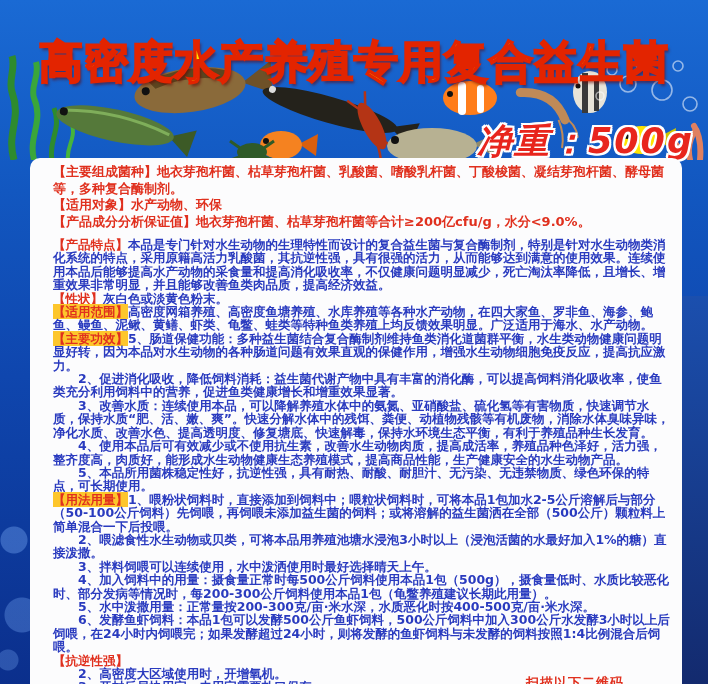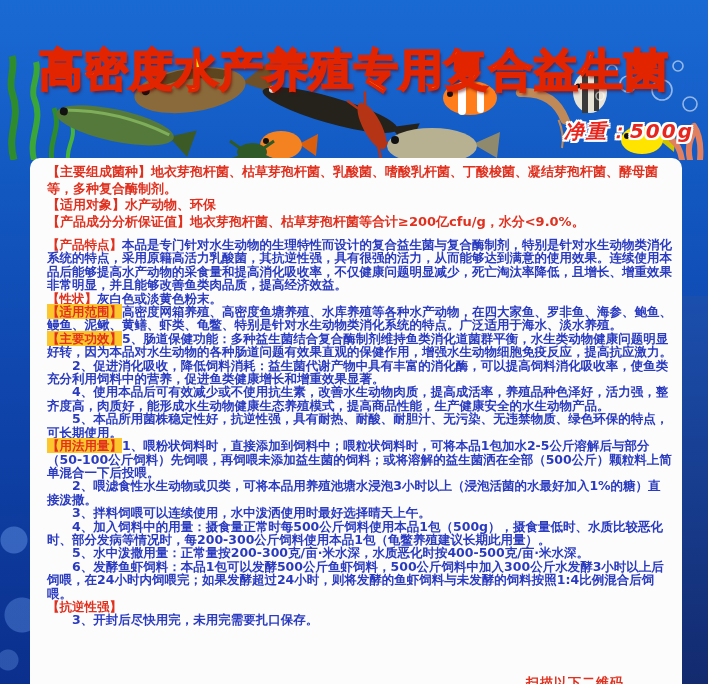--- a/index.html
+++ b/index.html
@@ -6,38 +6,38 @@
   body{width:708px;height:684px;overflow:hidden;position:relative;
        font-family:"DejaVu Sans","Liberation Sans",sans-serif;
        background:
          radial-gradient(circle at 14px 540px, rgba(130,180,255,.35) 0 13px, rgba(130,180,255,0) 14px),
          radial-gradient(circle at 22px 615px, rgba(130,180,255,.30) 0 17px, rgba(130,180,255,0) 18px),
          radial-gradient(circle at 8px 660px, rgba(130,180,255,.28) 0 10px, rgba(130,180,255,0) 11px),
          linear-gradient(180deg,#1a6ad4 0%,#1257c0 28%,#0f46ae 55%,#0b2f8c 100%);}
   .page{position:absolute;inset:0;}
   :root{--red:#e0301e;--blue:#2a3bbf;--hl:#fdc62c;}
 
-  .title{position:absolute;top:12px;left:0;width:708px;text-align:center;
+  .title{position:absolute;top:4px;left:0;width:708px;text-align:center;
          font-size:44px;font-weight:bold;color:#ffe400;letter-spacing:1px;
          -webkit-text-stroke:2px #e32400;
          text-shadow:2px 3px 3px rgba(100,0,0,.55);white-space:nowrap;}
 
   .scene{position:absolute;top:52px;left:0;width:708px;height:108px;}
 
   .net-weight{position:absolute;top:118px;right:14px;
-         font-size:20px;font-weight:bold;font-style:italic;color:#e8251d;letter-spacing:2px;
+         font-size:35px;font-weight:bold;font-style:italic;color:#e8251d;letter-spacing:2px;
          text-shadow:-2px -2px 0 #fff,2px -2px 0 #fff,-2px 2px 0 #fff,2px 2px 0 #fff,
                      -2px 0 0 #fff,2px 0 0 #fff,0 -2px 0 #fff,0 2px 0 #fff;}
 
   .edge-right{position:absolute;top:296px;right:0;width:26px;bottom:0;
          background:linear-gradient(180deg,#1b4fae,#132a6e);}
 
   .panel{position:absolute;top:158px;left:30px;right:26px;bottom:0;
          background:#fcfcfd;border-radius:10px 10px 0 0;
-         padding:6px 9px 0 17px;box-sizing:border-box;overflow:hidden;
+         padding:6px 9px 0 23px;box-sizing:border-box;overflow:hidden;
          font-weight:bold;}
   .redsec{font-size:13px;line-height:16.5px;color:var(--red);}
   .bluesec{font-size:12.5px;line-height:13.4px;color:var(--blue);}
   .p{margin:0;}
   .gap{margin-top:8px;}
   .ind{text-indent:2em;}
   .hd{color:var(--red);}
   .hl{background:var(--hl);margin-top:45px;}
 
   .footer-partial{position:absolute;bottom:-8px;right:58px;color:#e0301e;
@@ -138,34 +138,36 @@
       <p class="p"><span class="hd">【主要组成菌种】</span><span>地衣芽孢杆菌、枯草芽孢杆菌、乳酸菌、嗜酸乳杆菌、丁酸梭菌、凝结芽孢杆菌、酵母菌等，多种复合酶制剂。</span></p>
       <p class="p"><span class="hd">【适用对象】</span><span>水产动物、环保</span></p>
       <p class="p"><span class="hd">【产品成分分析保证值】</span><span>地衣芽孢杆菌、枯草芽孢杆菌等合计≥200亿cfu/g，水分&lt;9.0%。</span></p>
     </div>
 
     <div class="bluesec">
       <p class="p gap"><span class="hd">【产品特点】</span><span>本品是专门针对水生动物的生理特性而设计的复合益生菌与复合酶制剂，特别是针对水生动物类消化系统的特点，采用原籍高活力乳酸菌，其抗逆性强，具有很强的活力，从而能够达到满意的使用效果。连续使用本品后能够提高水产动物的采食量和提高消化吸收率，不仅健康问题明显减少，死亡淘汰率降低，且增长、增重效果非常明显，并且能够改善鱼类肉品质，提高经济效益。</span></p>
 
       <p class="p"><span class="hd">【性状】</span><span>灰白色或淡黄色粉末。</span></p>
 
-      <p class="p"><span class="hd hl">【适用范围】</span><span>高密度网箱养殖、高密度鱼塘养殖、水库养殖等各种水产动物，在四大家鱼、罗非鱼、海参、鲍鱼、鳗鱼、泥鳅、黄鳝、虾类、龟鳖、特别是针对水生动物类消化系统的特点。广泛适用于海水、淡水养殖。</span></p>
+      <p class="p"><span class="hd hl">【适用范围】</span><span>高密度网箱养殖、高密度鱼塘养殖、水库养殖等各种水产动物，在四大家鱼、罗非鱼、海参、鲍鱼、鳗鱼、泥鳅、黄鳝、虾类、龟鳖、蛙类等特种鱼类养殖上均反馈效果明显。广泛适用于海水、水产动物。</span></p>
 
       <p class="p"><span class="hd hl">【主要功效】</span><span>5、肠道保健功能：多种益生菌结合复合酶制剂维持鱼类消化道菌群平衡，水生类动物健康问题明显好转，因为本品对水生动物的各种肠道问题有效果直观的保健作用，增强水生动物细胞免疫反应，提高抗应激力。</span></p>
       <p class="p ind">2、促进消化吸收，降低饲料消耗：益生菌代谢产物中具有丰富的消化酶，可以提高饲料消化吸收率，使鱼类充分利用饲料中的营养，促进鱼类健康增长和增重效果显著。</p>
+      <p class="p ind">3、改善水质：连续使用本品，可以降解养殖水体中的氨氮、亚硝酸盐、硫化氢等有害物质，快速调节水质，保持水质“肥、活、嫩、爽”。快速分解水体中的残饵、粪便、动植物残骸等有机废物，消除水体臭味异味，净化水质、改善水色、提高透明度、修复塘底、快速解毒，保持水环境生态平衡，有利于养殖品种生长发育。</p>
       <p class="p ind">4、使用本品后可有效减少或不使用抗生素，改善水生动物肉质，提高成活率，养殖品种色泽好，活力强，整齐度高，肉质好，能形成水生动物健康生态养殖模式，提高商品性能，生产健康安全的水生动物产品。</p>
       <p class="p ind">5、本品所用菌株稳定性好，抗逆性强，具有耐热、耐酸、耐胆汁、无污染、无违禁物质、绿色环保的特点，可长期使用。</p>
 
       <p class="p"><span class="hd hl">【用法用量】</span><span>1、喂粉状饲料时，直接添加到饲料中；喂粒状饲料时，可将本品1包加水2-5公斤溶解后与部分（50-100公斤饲料）先饲喂，再饲喂未添加益生菌的饲料；或将溶解的益生菌洒在全部（500公斤）颗粒料上简单混合一下后投喂。</span></p>
       <p class="p ind">2、喂滤食性水生动物或贝类，可将本品用养殖池塘水浸泡3小时以上（浸泡活菌的水最好加入1%的糖）直接泼撒。</p>
       <p class="p ind">3、拌料饲喂可以连续使用，水中泼洒使用时最好选择晴天上午。</p>
       <p class="p ind">4、加入饲料中的用量：摄食量正常时每500公斤饲料使用本品1包（500g），摄食量低时、水质比较恶化时、部分发病等情况时，每200-300公斤饲料使用本品1包（龟鳖养殖建议长期此用量）。</p>
       <p class="p ind">5、水中泼撒用量：正常量按200-300克/亩·米水深，水质恶化时按400-500克/亩·米水深。</p>
       <p class="p ind">6、发酵鱼虾饲料：本品1包可以发酵500公斤鱼虾饲料，500公斤饲料中加入300公斤水发酵3小时以上后饲喂，在24小时内饲喂完；如果发酵超过24小时，则将发酵的鱼虾饲料与未发酵的饲料按照1:4比例混合后饲喂。</p>
 
       <p class="p"><span class="hd">【抗逆性强】</span></p>
+      <p class="p ind">2、高密度大区域使用时，开增氧机。</p>
       <p class="p ind">3、开封后尽快用完，未用完需要扎口保存。</p>
     </div>
 
     <div class="footer-partial">扫描以下二维码</div>
   </div>
 
 </div>
 
 </body></html>

